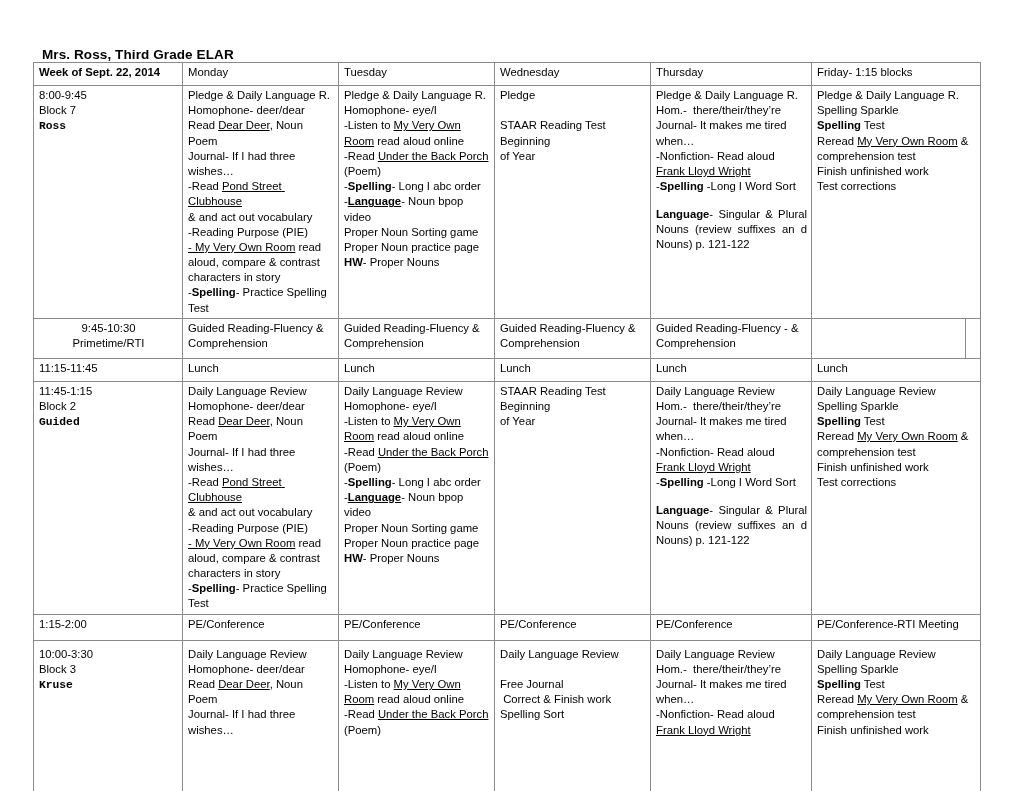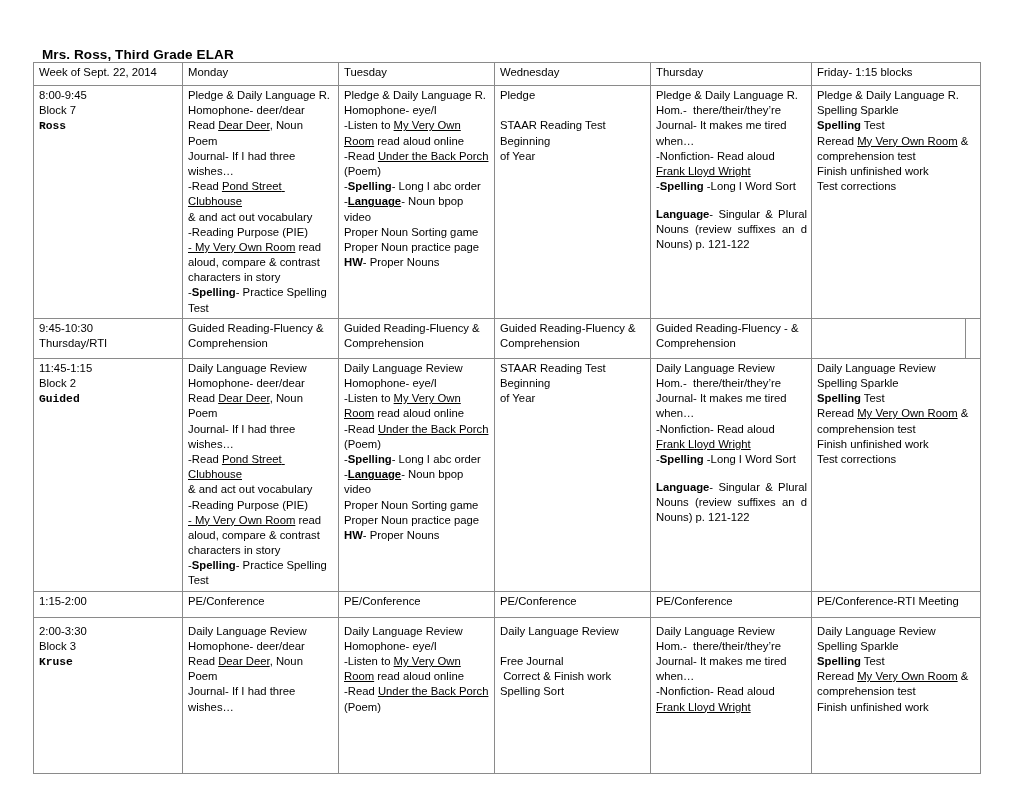--- a/index.html
+++ b/index.html
@@ -50,41 +50,42 @@
   
   col.c-time { width: 149px; }
   col.c-day  { width: 156px; }
   col.c-thu  { width: 161px; }
   col.c-fri  { width: 154px; }
   col.c-nar  { width: 15px; }
 
   
   .hdr-label {
     font-size: 11px;
-    font-weight: normal;
+    font-weight: bold;
   }
   .hdr-day {
     font-size: 13px;
     font-weight: normal;
   }
   .row-head td { height: 18px; }
   .cell-lg { font-size: 13px; }
   .row-simple td { height: 18px; }
 
   .timecell {
     font-size: 13px;
     line-height: 1.36;
   }
   .timecell b {
     font-weight: bold;
     font-family: Liberation Mono, monospace;
   }
   .timecell-sm {
     font-size: 11.5px;
     line-height: 1.35;
+    text-align: center;
   }
   .timecell-xs {
     font-size: 9px;
     line-height: 1.3;
   }
 
   .cell-md { font-size: 12.4px; line-height: 1.38; }
   .cell-xs { font-size: 9px; line-height: 1.3; }
 
   
@@ -186,31 +187,39 @@
             <div style="white-space:pre-wrap">Reread <u>My Very Own Room</u> &amp;</div>
             <div style="white-space:pre-wrap">comprehension test</div>
             <div style="white-space:pre-wrap">Finish unfinished work</div>
             <div style="white-space:pre-wrap">Test corrections</div>
           </td>
       </tr>
 
       <tr style="height:40px">
         <td class="timecell-sm">
           <div>9:45-10:30</div>
-          <div>Thursday/RTI</div>
+          <div>Primetime/RTI</div>
         </td>
         <td class="cell-md">Guided Reading-Fluency &amp; Comprehension</td>
         <td class="cell-md">Guided Reading-Fluency &amp; Comprehension</td>
         <td class="cell-md">Guided Reading-Fluency &amp; Comprehension</td>
         <td class="cell-md">Guided Reading-Fluency - &amp; Comprehension</td>
         <td class="cell-md"></td>
         <td class="nar"></td>
       </tr>
 
 
+      <tr class="row-simple">
+        <td class="timecell">11:15-11:45</td>
+        <td class="cell-md">Lunch</td>
+        <td class="cell-md">Lunch</td>
+        <td class="cell-md">Lunch</td>
+        <td class="cell-md">Lunch</td>
+        <td class="cell-md" colspan="2">Lunch</td>
+      </tr>
 
       <tr style="height:181px">
         <td class="timecell">
           <div>11:45-1:15</div>
           <div>Block 2</div>
           <div><b>Guided</b></div>
         </td>
         <td class="block-cell">
             <div style="white-space:pre-wrap">Daily Language Review</div>
             <div style="white-space:pre-wrap">Homophone- deer/dear</div>
@@ -270,21 +279,21 @@
         <td class="timecell-xs">1:15-2:00</td>
         <td class="cell-xs">PE/Conference</td>
         <td class="cell-xs">PE/Conference</td>
         <td class="cell-xs">PE/Conference</td>
         <td class="cell-xs">PE/Conference</td>
         <td class="cell-xs" colspan="2">PE/Conference-RTI Meeting</td>
       </tr>
 
       <tr style="height:156px">
         <td class="timecell" style="padding-top:6px">
-          <div>2:00-3:30</div>
+          <div>10:00-3:30</div>
           <div>Block 3</div>
           <div><b>Kruse</b></div>
         </td>
         <td class="block-cell" style="padding-top:6px">
             <div style="white-space:pre-wrap">Daily Language Review</div>
             <div style="white-space:pre-wrap">Homophone- deer/dear</div>
             <div style="white-space:pre-wrap">Read <u>Dear Deer</u>, Noun Poem</div>
             <div style="white-space:pre-wrap">Journal- If I had three</div>
             <div style="white-space:pre-wrap">wishes…</div>
           </td>

